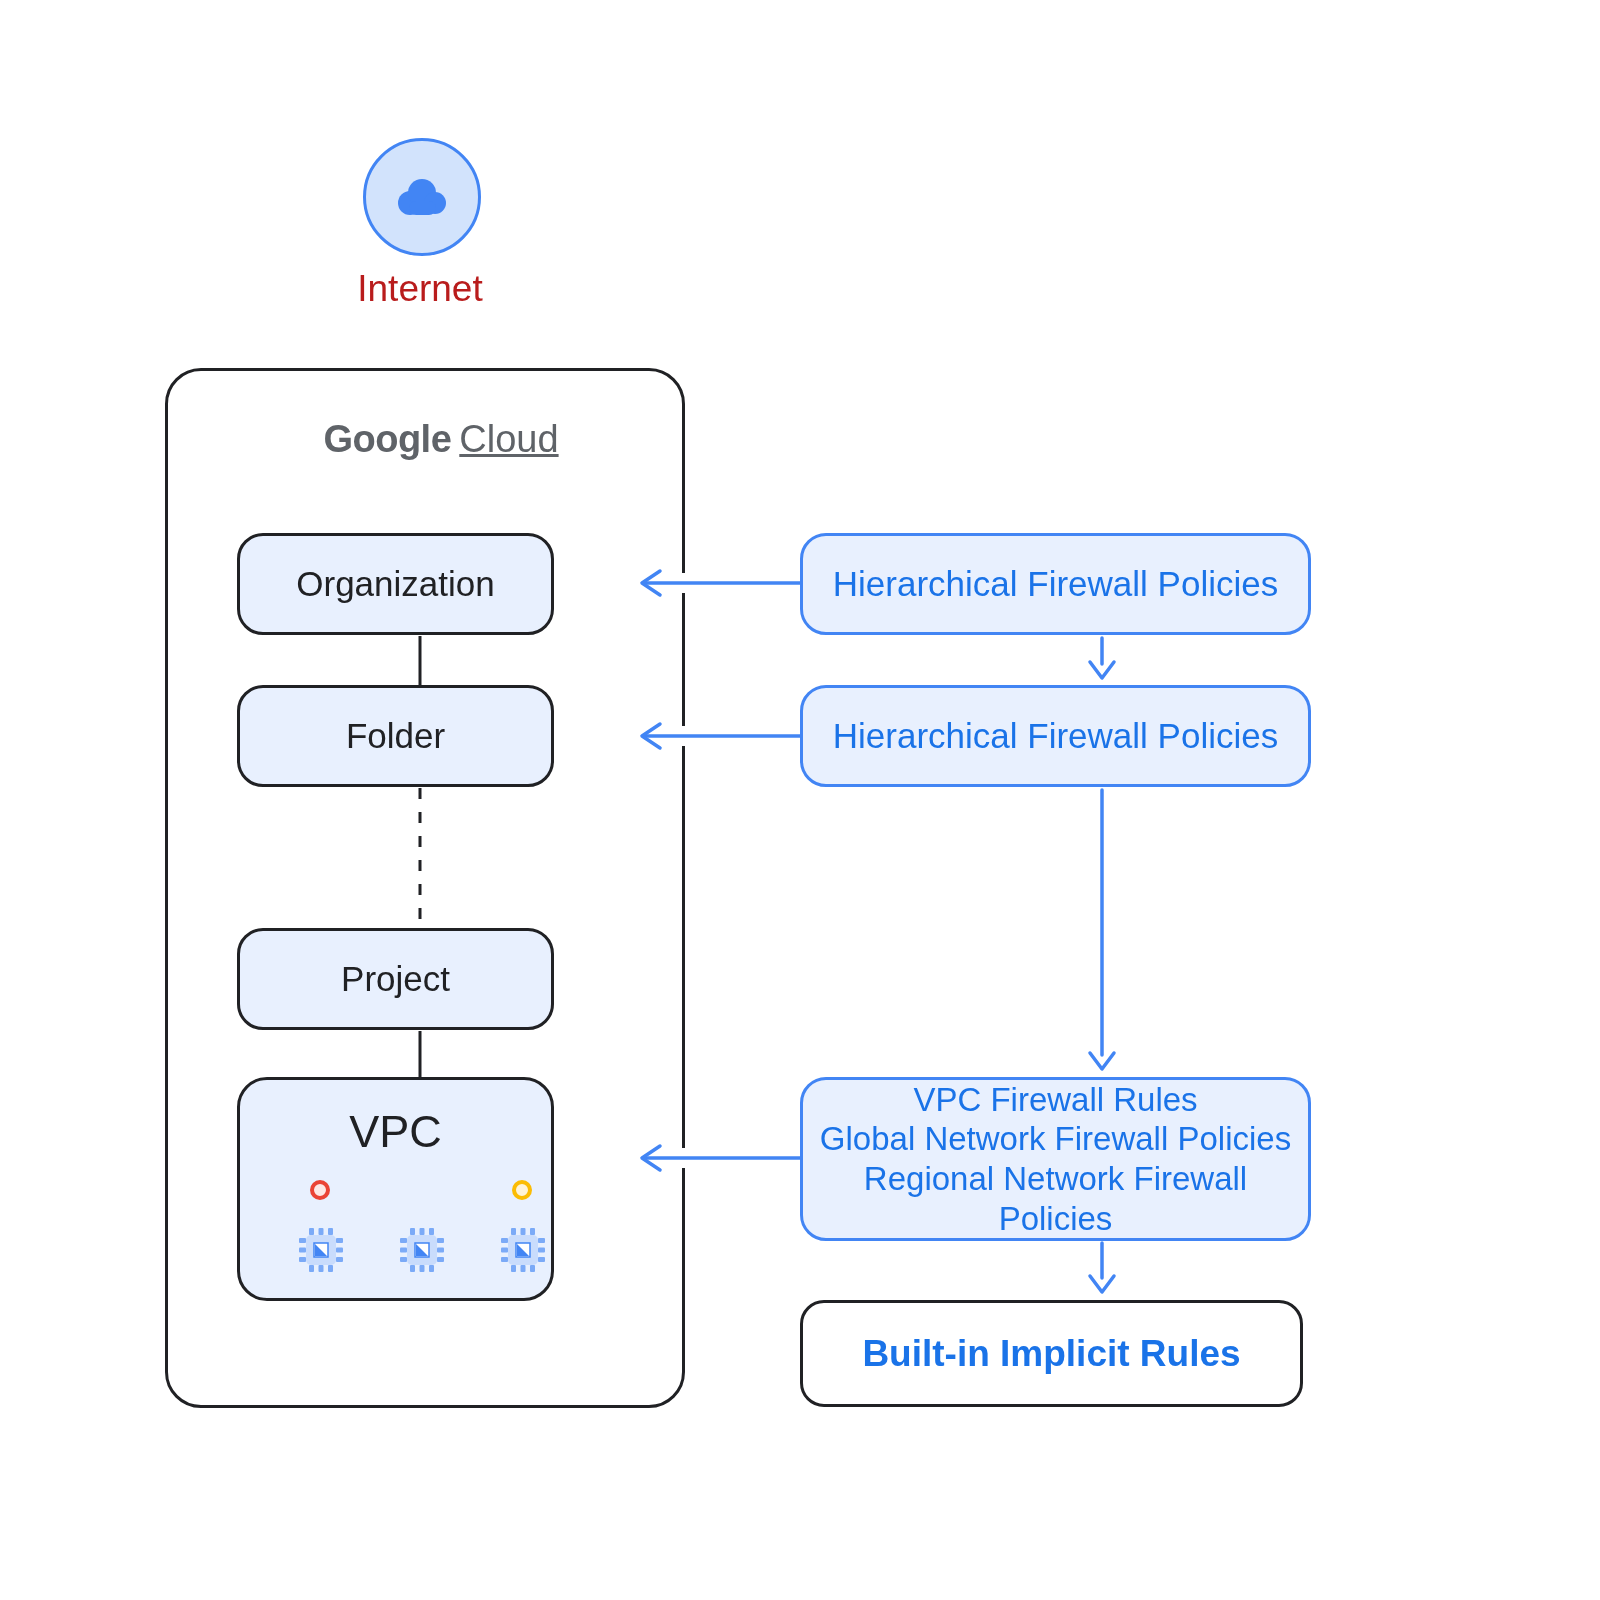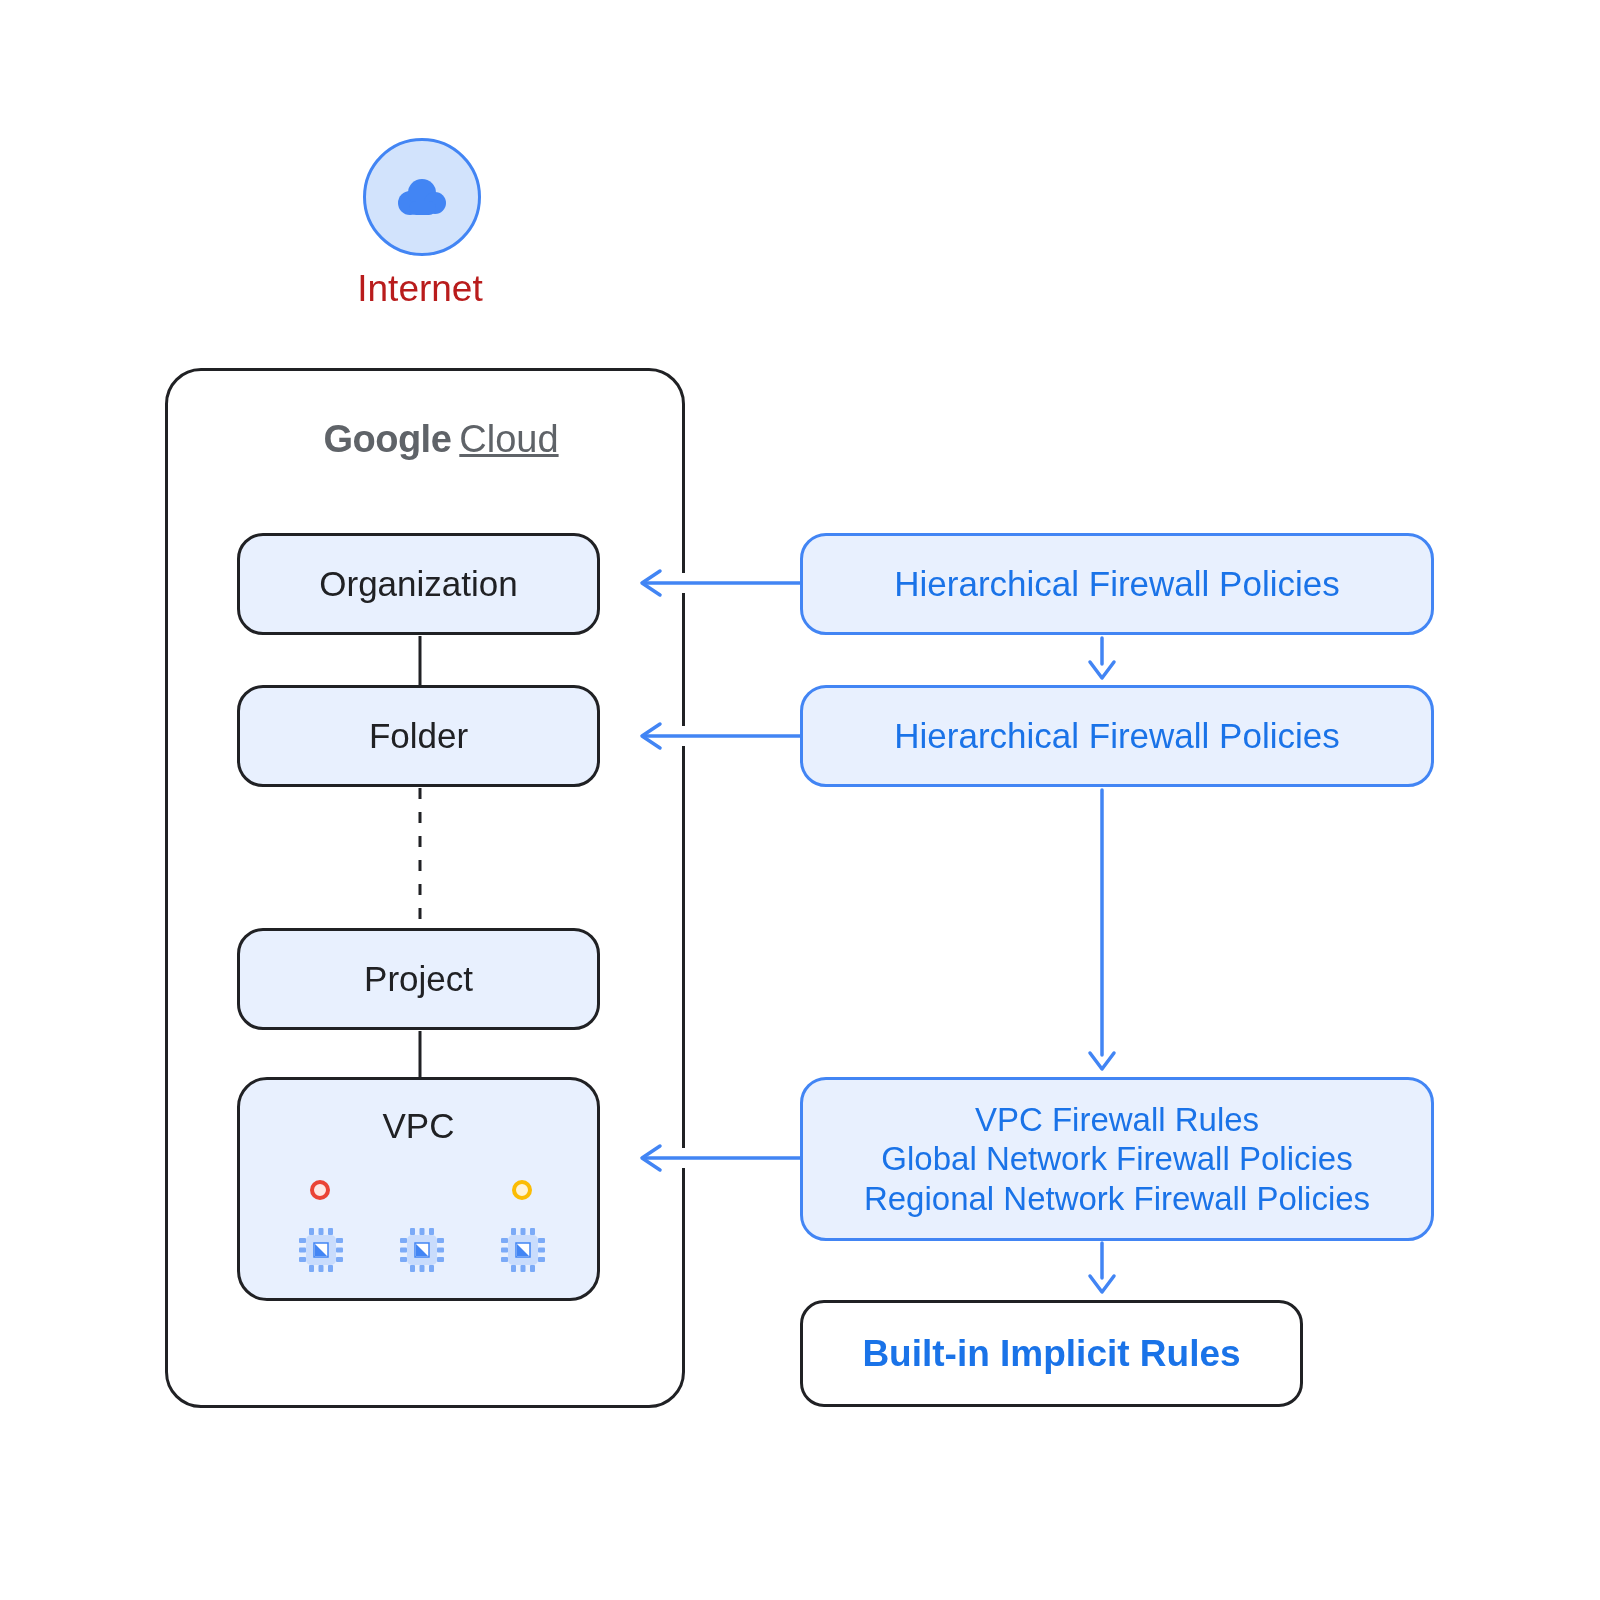--- a/index.html
+++ b/index.html
@@ -29,49 +29,49 @@
     box-sizing:border-box;
   }
   .gc-logo{
     position:absolute;left:165px;top:418px;width:520px;
     text-align:center;font-size:38px;color:#5F6368;
   }
   .gc-logo .g1{font-weight:700;letter-spacing:-0.5px;margin-left:32px;}
   .gc-logo .g2{font-weight:400;color:#5F6368;margin-left:8px;text-decoration:underline;}
   
   .node{
-    position:absolute;left:237px;width:363px;height:102px;
+    position:absolute;left:237px;width:317px;height:102px;
     background:#E8F0FE;border:3px solid #202124;border-radius:26px;
     box-sizing:border-box;
     display:flex;align-items:center;justify-content:center;
     font-size:35px;color:#202124;font-weight:400;
   }
   .node.org{top:533px;}
   .node.folder{top:685px;}
   .node.project{top:928px;}
   .node.vpc{
     top:1077px;height:224px;border-radius:30px;
     flex-direction:column;justify-content:flex-start;
   }
-  .vpc-title{margin-top:26px;font-size:35px;color:#202124;text-align:center;}
+  .vpc-title{margin-top:26px;font-size:45px;color:#202124;text-align:center;}
   .dot{
     position:absolute;width:20px;height:20px;border-radius:50%;
     box-sizing:border-box;
   }
   .dot.red{left:70px;top:100px;border:4px solid #EA4335;background:#FDE7E5;}
   .dot.yellow{left:272px;top:100px;border:4px solid #FBBC04;background:#FEF3D7;}
   .chip{
     position:absolute;top:147px;width:46px;height:46px;
   }
   .chip.c1{left:58px;}
   .chip.c2{left:159px;}
   .chip.c3{left:260px;}
   
   .pbox{
-    position:absolute;left:800px;width:634px;
+    position:absolute;left:800px;width:511px;
     background:#E8F0FE;border:3px solid #4285F4;border-radius:26px;
     box-sizing:border-box;
     display:flex;align-items:center;justify-content:center;flex-direction:column;
     color:#1A73E8;font-size:35px;font-weight:500;text-align:center;
   }
   .pbox.hfp1{top:533px;height:102px;}
   .pbox.hfp2{top:685px;height:102px;}
   .pbox.rules{top:1077px;height:164px;font-size:33px;line-height:1.2;}
   .builtin{
     position:absolute;left:800px;top:1300px;width:503px;height:107px;

